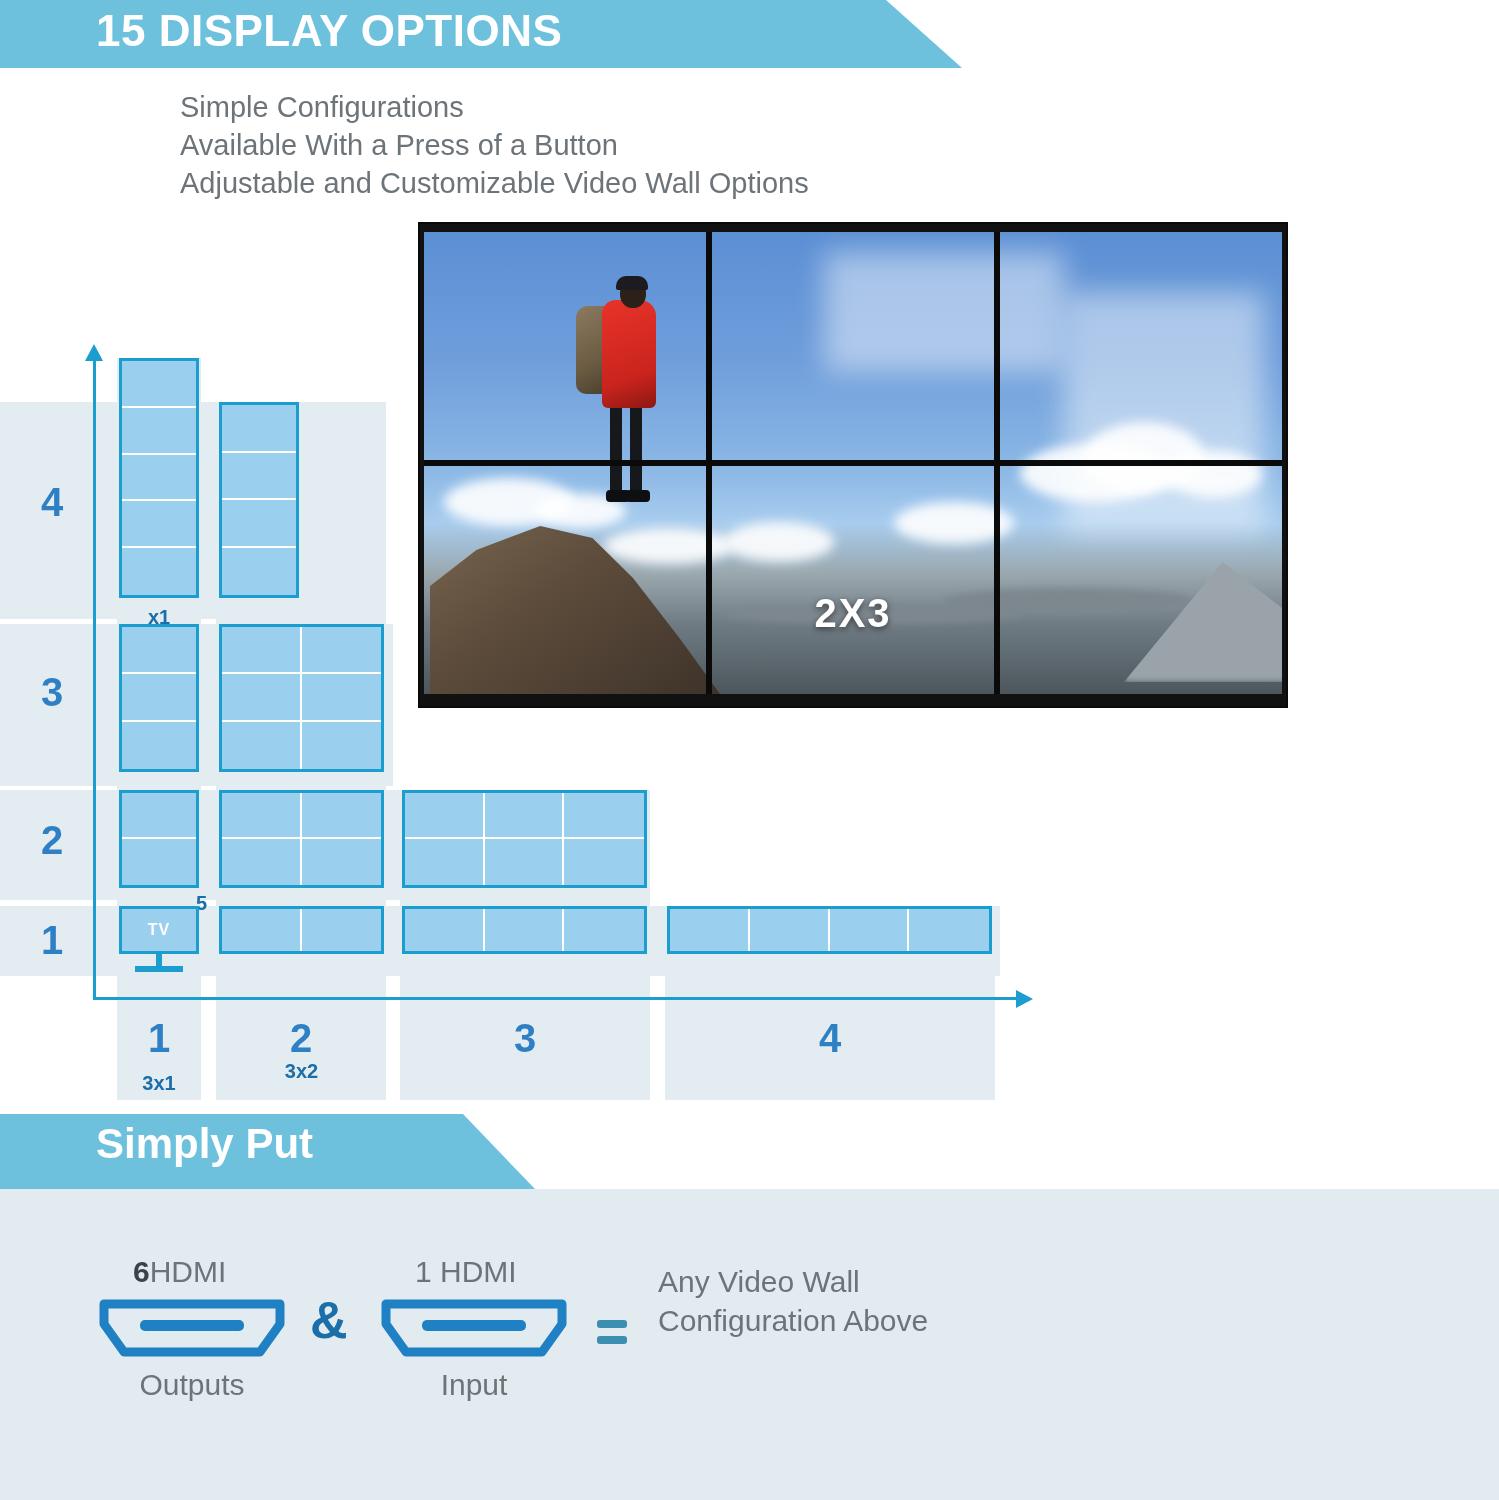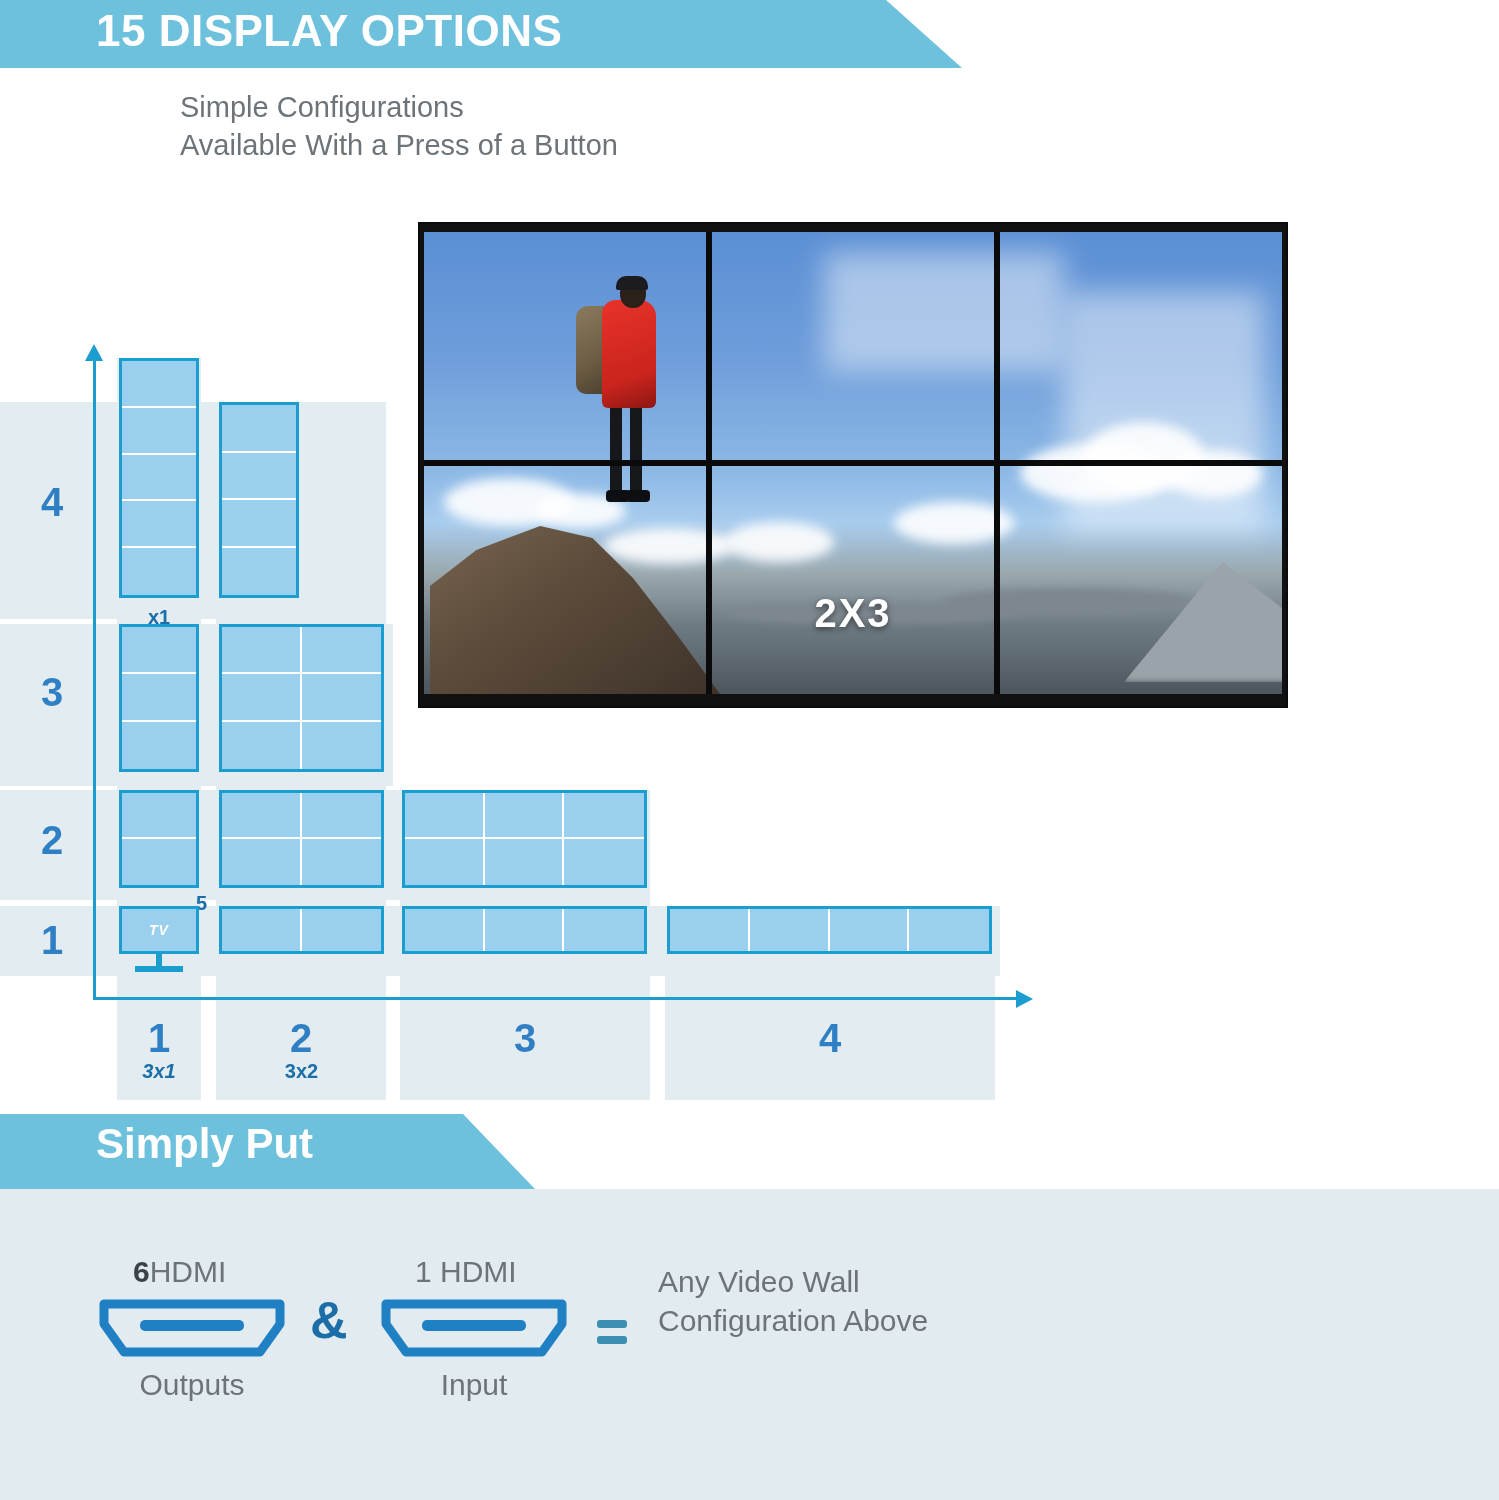--- a/index.html
+++ b/index.html
@@ -74,21 +74,21 @@
   .cfg .cell{border-right:2px solid #ffffff;border-bottom:2px solid #ffffff;box-sizing:border-box;}
   .cfg .cell.lastc{border-right:none;}
   .cfg .cell.lastr{border-bottom:none;}
   .cfg .cap{
     position:absolute;left:50%;transform:translateX(-50%);
     font-size:20px;font-weight:bold;color:#1b6ea8;white-space:nowrap;
   }
   .tv-text{
     position:absolute;left:0;top:0;width:100%;height:100%;
     display:flex;align-items:center;justify-content:center;
-    color:#ffffff;font-size:14px;font-weight:bold;letter-spacing:1px;font-style:italic;
+    color:#ffffff;font-size:16px;font-weight:bold;letter-spacing:1px;
   }
   .tv-neck{position:absolute;left:50%;margin-left:-3px;top:100%;width:6px;height:12px;background:#1b9dd0;}
   .tv-foot{position:absolute;left:50%;margin-left:-24px;top:calc(100% + 12px);width:48px;height:6px;background:#1b9dd0;}
   .stray5{
     position:absolute;font-size:20px;font-weight:bold;color:#1b6ea8;
   }
 
   
   #wall{
     position:absolute;left:418px;top:222px;width:870px;height:486px;
@@ -179,20 +179,21 @@
   .result div{white-space:nowrap;}
 </style>
 </head>
 <body>
 
 <div class="hdr-banner"></div>
 <div class="hdr-title">15 DISPLAY OPTIONS</div>
 <div class="subtitle">
   <div>Simple Configurations</div>
   <div>Available With a Press of a Button</div>
+  <div>Adjustable and Customizable Video Wall Options</div>
 </div>
 
 <div id="wall">
   <div class="photo">
     <div class="haze" style="left:400px;top:20px;width:240px;height:120px;"></div>
     <div class="haze" style="left:640px;top:60px;width:200px;height:240px;"></div>
     <div class="cloud" style="left:596px;top:212px;width:150px;height:58px;"></div>
     <div class="cloud" style="left:660px;top:190px;width:120px;height:70px;"></div>
     <div class="cloud" style="left:742px;top:218px;width:96px;height:48px;"></div>
     <div class="cloud" style="left:470px;top:270px;width:120px;height:42px;"></div>
@@ -269,21 +270,21 @@
     </div>
     <div class="cap" style="top:246px;">4x1</div>
   </div>
 
   <div class="cfg" style="left:119px;top:284px;width:80px;height:148px;">
     <div class="grid" style="grid-template-columns:1fr;grid-template-rows:repeat(3,1fr);">
       <div class="cell lastc"></div>
         <div class="cell lastc"></div>
         <div class="cell lastc lastr"></div>
     </div>
-    <div class="cap" style="top:436px;font-style:italic;">3x1</div>
+    <div class="cap" style="top:448px;">3x1</div>
   </div>
 
   <div class="cfg" style="left:219px;top:284px;width:165px;height:148px;">
     <div class="grid" style="grid-template-columns:repeat(2,1fr);grid-template-rows:repeat(3,1fr);">
       <div class="cell"></div>
         <div class="cell lastc"></div>
       <div class="cell"></div>
         <div class="cell lastc"></div>
       <div class="cell lastr"></div>
         <div class="cell lastc lastr"></div>

